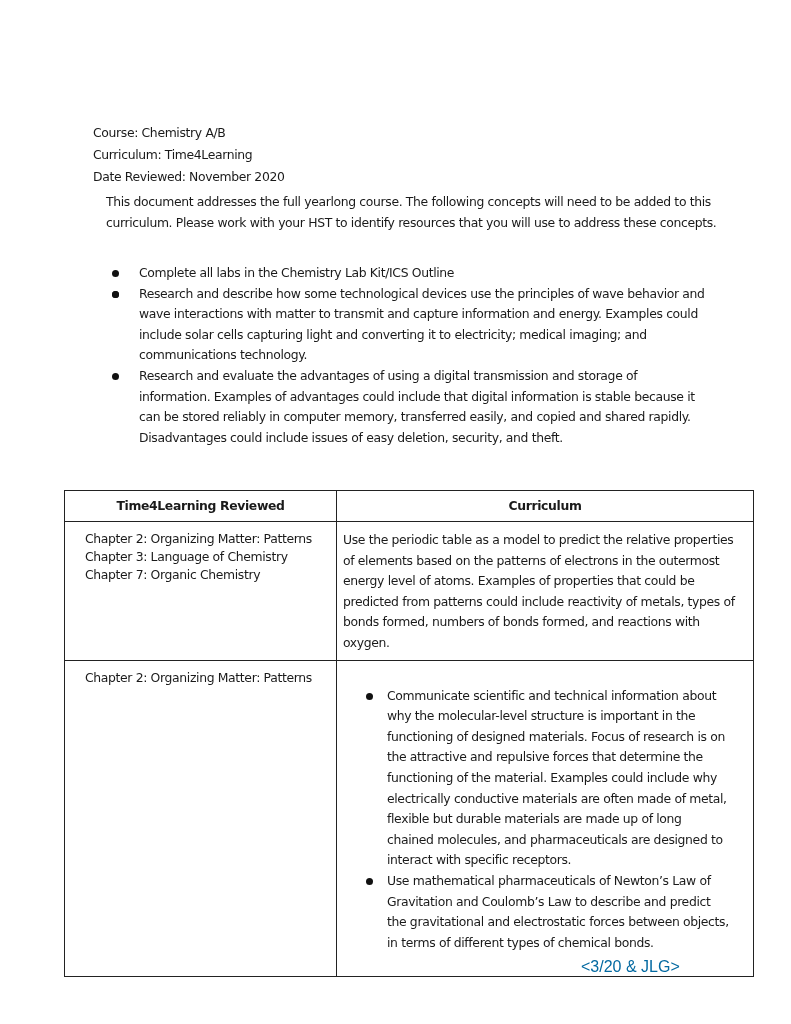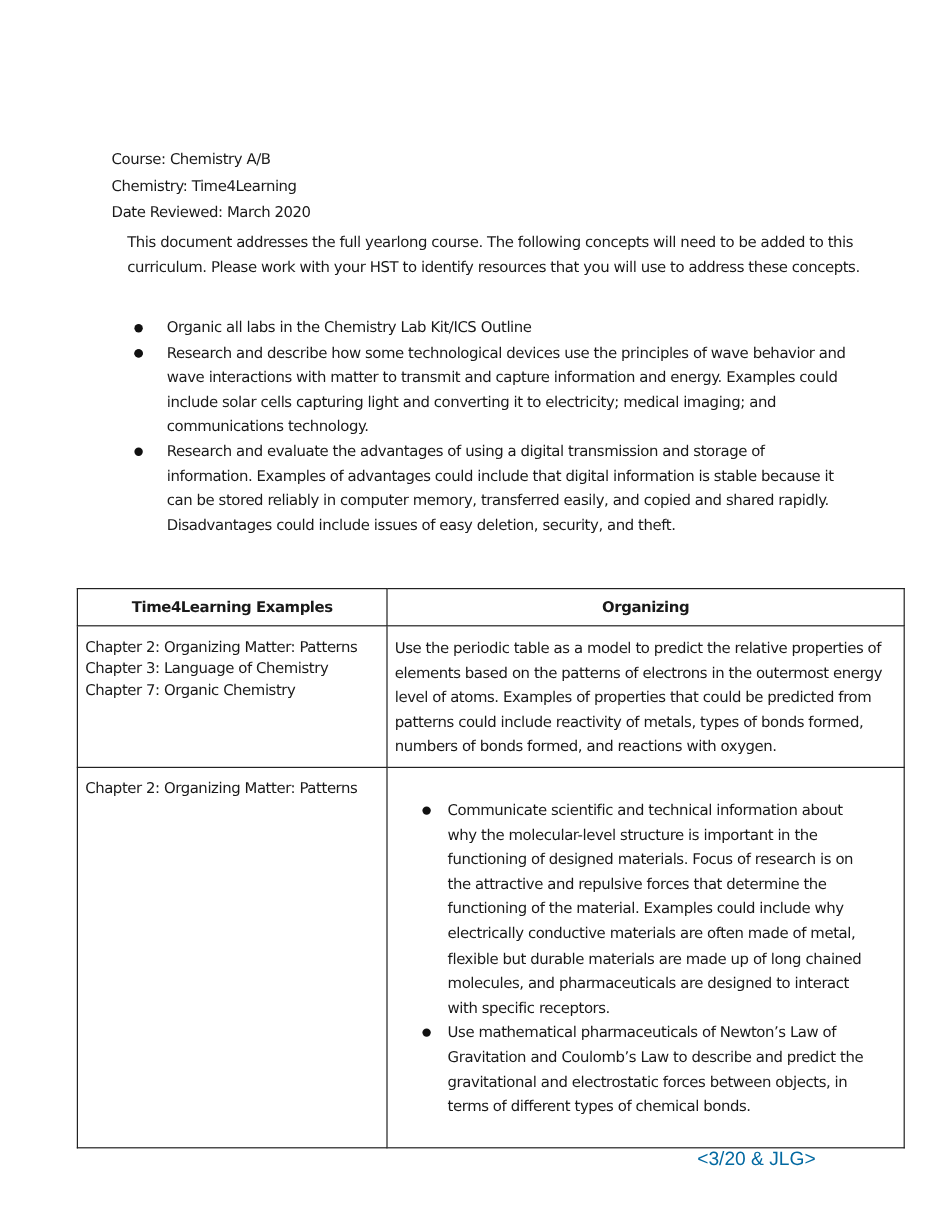--- a/index.html
+++ b/index.html
@@ -9,55 +9,55 @@
   .txt { font-family:"DejaVu Sans", sans-serif; font-size:12.4px; letter-spacing:-0.35px; line-height:20.6px; color:#1a1a1a; }
   .meta { position:absolute; left:93px; top:122px; }
   .meta div { height:22px; line-height:22px; }
   .intro { position:absolute; left:93px; top:178px; width:620px; line-height:21px; }
   .bullets { position:absolute; left:112px; top:263px; width:600px; margin:0; padding:0; list-style:none; }
   .bullets li { position:relative; padding-left:27px; line-height:20.6px; }
   .bullets li .dot { position:absolute; left:0; top:7px; width:7px; height:7px; border-radius:50%; background:#111; }
   table.lessons { position:absolute; left:64px; top:490px; width:690px; border-collapse:collapse; }
   table.lessons th, table.lessons td { border:1.5px solid #222; vertical-align:top; text-align:left; }
   table.lessons th { height:30px; padding:0; text-align:center; vertical-align:middle; font-weight:bold; }
-  table.lessons td.c1 { width:245px; padding:8px 6px 6px 6px; }
+  table.lessons td.c1 { width:245px; padding:8px 6px 6px 20px; }
   table.lessons td.c2 { padding:8px 6px 6px 6px; }
   td.c1 .line { line-height:18px; }
   .row1 td { height:99px; }
   .row2 td { height:244px; }
   .sup-bullets { margin:17px; padding:0; list-style:none; }
   .sup-bullets li { position:relative; padding-left:27px; line-height:20.6px; }
   .sup-bullets li .dot { position:absolute; left:6px; top:7px; width:7px; height:7px; border-radius:50%; background:#111; }
   .footer { position:absolute; left:581px; top:958px; font-family:"Liberation Sans", sans-serif; font-size:16px; color:#0369a1; }
 </style>
 </head>
 <body>
 
 <div class="doc">
 
   <div class="meta txt">
     <div>Course: Chemistry A/B</div>
-    <div>Chemistry: Time4Learning</div>
-    <div>Date Reviewed: March 2020</div>
+    <div>Curriculum: Time4Learning</div>
+    <div>Date Reviewed: November 2020</div>
   </div>
 
   <p class="intro txt" style="margin:13px;">This document addresses the full yearlong course. The following concepts will need to be added to this curriculum. Please work with your HST to identify resources that you will use to address these concepts.</p>
 
   <ul class="bullets txt">
-    <li><span class="dot"></span><span>Organic all labs in the Chemistry Lab Kit/ICS Outline</span></li>
+    <li><span class="dot"></span><span>Complete all labs in the Chemistry Lab Kit/ICS Outline</span></li>
     <li><span class="dot"></span></li>
     <li><span class="dot"></span><span>Research and describe how some technological devices use the principles of wave behavior and wave interactions with matter to transmit and capture information and energy. Examples could include solar cells capturing light and converting it to electricity; medical imaging; and communications technology.</span></li>
     <li><span class="dot"></span><span>Research and evaluate the advantages of using a digital transmission and storage of information. Examples of advantages could include that digital information is stable because it can be stored reliably in computer memory, transferred easily, and copied and shared rapidly. Disadvantages could include issues of easy deletion, security, and theft.</span></li>
   </ul>
 
   <table class="lessons txt">
     <thead>
       <tr>
-        <th>Time4Learning Examples</th>
-        <th>Organizing</th>
+        <th>Time4Learning Reviewed</th>
+        <th>Curriculum</th>
       </tr>
     </thead>
     <tbody>
       <tr class="row1">
         <td class="c1">
           <div class="line">Chapter 2: Organizing Matter: Patterns</div>
           <div class="line">Chapter 3: Language of Chemistry</div>
           <div class="line">Chapter 7: Organic Chemistry</div>
         </td>
         <td class="c2">

